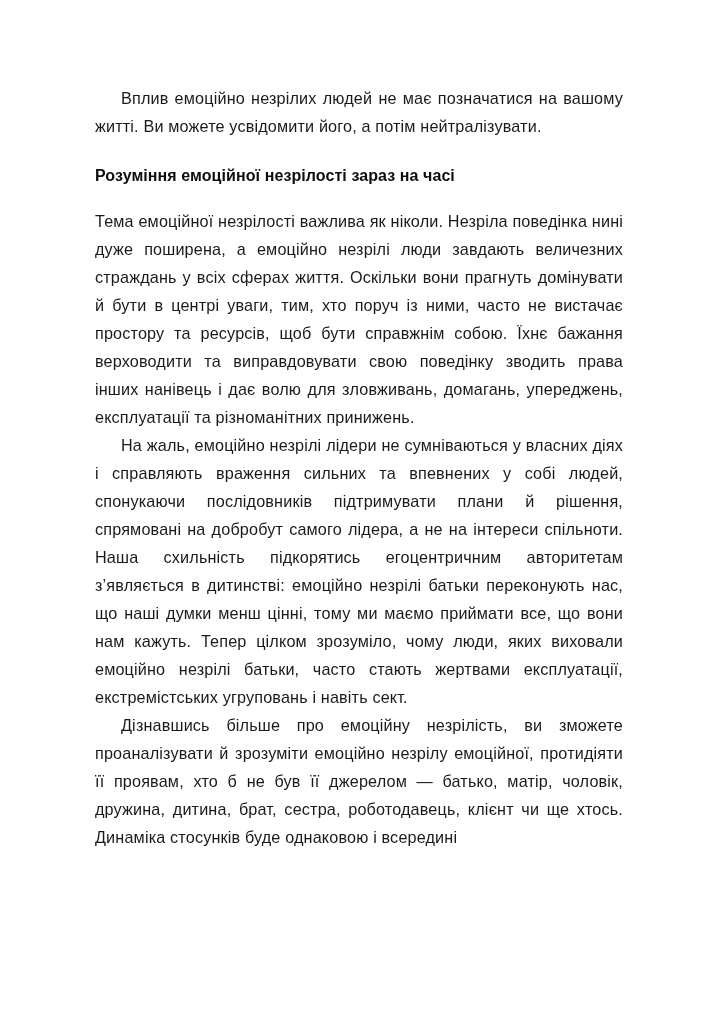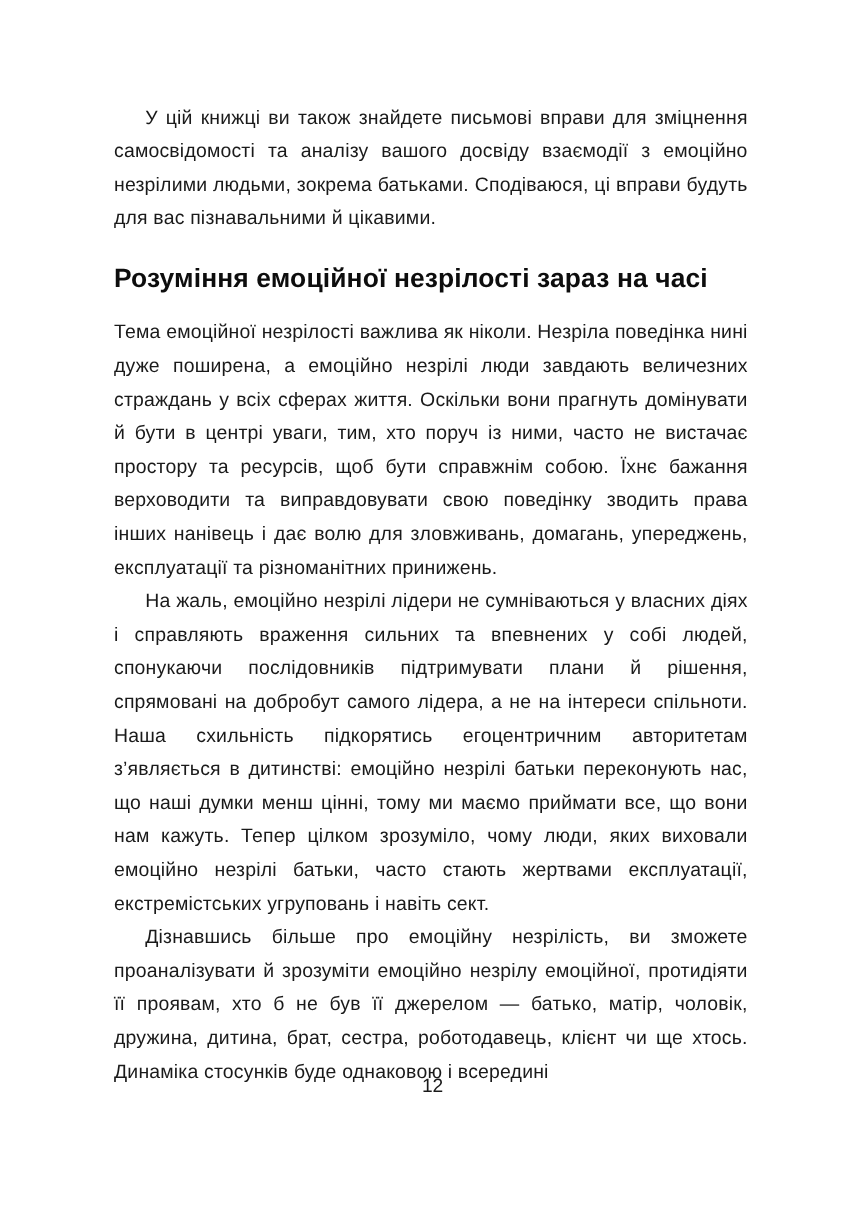--- a/index.html
+++ b/index.html
@@ -45,21 +45,21 @@
   }
 
   .body-par.no-indent {
     text-indent: 0;
   }
 
   .section-heading {
     margin: 0;
     padding-top: 24px;
     padding-bottom: 19px;
-    font-size: 22px;
+    font-size: 16px;
     line-height: 24px;
     font-weight: bold;
     text-align: left;
     color: #0d0d0d;
     letter-spacing: 0.005em;
   }
 
   .page-number {
     position: absolute;
     left: 0;
@@ -71,28 +71,27 @@
     color: #1a1a1a;
   }
 </style>
 </head>
 <body>
 
 <div class="page">
 
   <div class="text-column">
 
+    <p class="body-par">Вплив емоційно незрілих людей не має позначатися на вашому житті. Ви можете усвідомити його, а потім нейтралізувати.</p>
 
-    <p class="body-par">У цій книжці ви також знайдете письмові вправи для зміцнення самосвідомості та аналізу вашого досвіду взаємодії з емоційно незрілими людьми, зокрема батьками. Сподіваюся, ці вправи будуть для вас пізнавальними й цікавими.</p>
 
     <h2 class="section-heading">Розуміння емоційної незрілості зараз на часі</h2>
 
     <p class="body-par no-indent">Тема емоційної незрілості важлива як ніколи. Незріла поведінка нині дуже поширена, а емоційно незрілі люди завдають величезних страждань у всіх сферах життя. Оскільки вони прагнуть домінувати й бути в центрі уваги, тим, хто поруч із ними, часто не вистачає простору та ресурсів, щоб бути справжнім собою. Їхнє бажання верховодити та виправдовувати свою поведінку зводить права інших нанівець і дає волю для зловживань, домагань, упереджень, експлуатації та різноманітних принижень.</p>
 
     <p class="body-par">На жаль, емоційно незрілі лідери не сумніваються у власних діях і справляють враження сильних та впевнених у собі людей, спонукаючи послідовників підтримувати плани й рішення, спрямовані на добробут самого лідера, а не на інтереси спільноти. Наша схильність підкорятись егоцентричним авторитетам з’являється в дитинстві: емоційно незрілі батьки переконують нас, що наші думки менш цінні, тому ми маємо приймати все, що вони нам кажуть. Тепер цілком зрозуміло, чому люди, яких виховали емоційно незрілі батьки, часто стають жертвами експлуатації, екстремістських угруповань і навіть сект.</p>
 
     <p class="body-par">Дізнавшись більше про емоційну незрілість, ви зможете проаналізувати й зрозуміти емоційно незрілу емоційної, протидіяти її проявам, хто б не був її джерелом — батько, матір, чоловік, дружина, дитина, брат, сестра, роботодавець, клієнт чи ще хтось. Динаміка стосунків буде однаковою і всередині</p>
 
   </div>
 
-  <div class="page-number">12</div>
 
 </div>
 
 </body></html>

